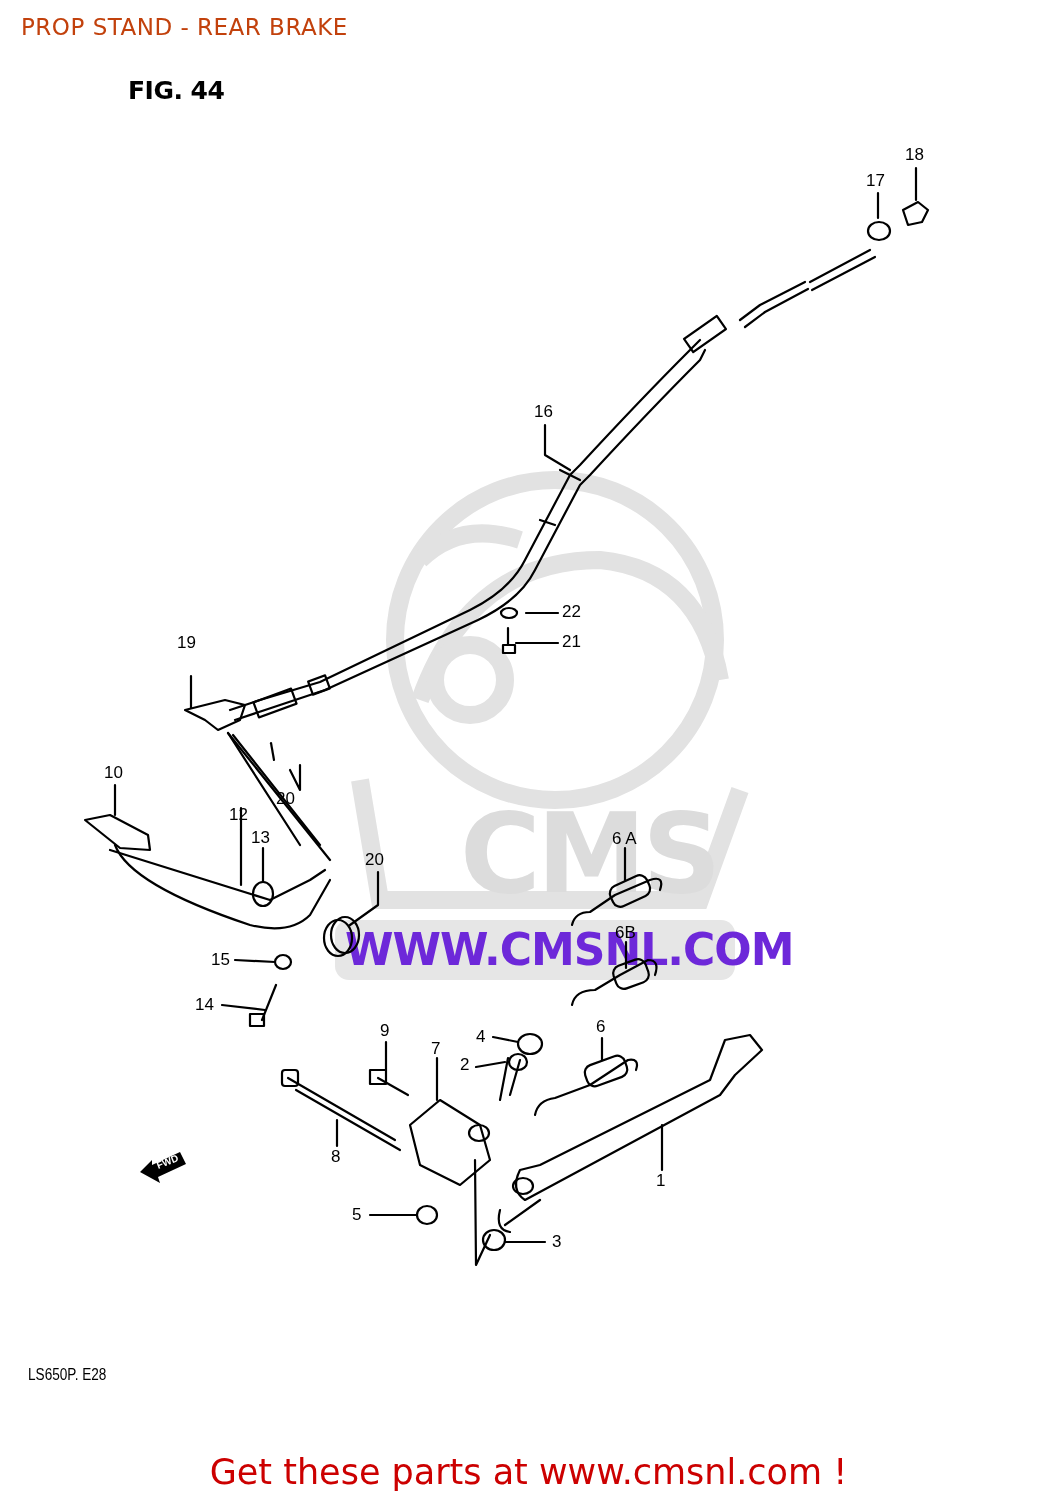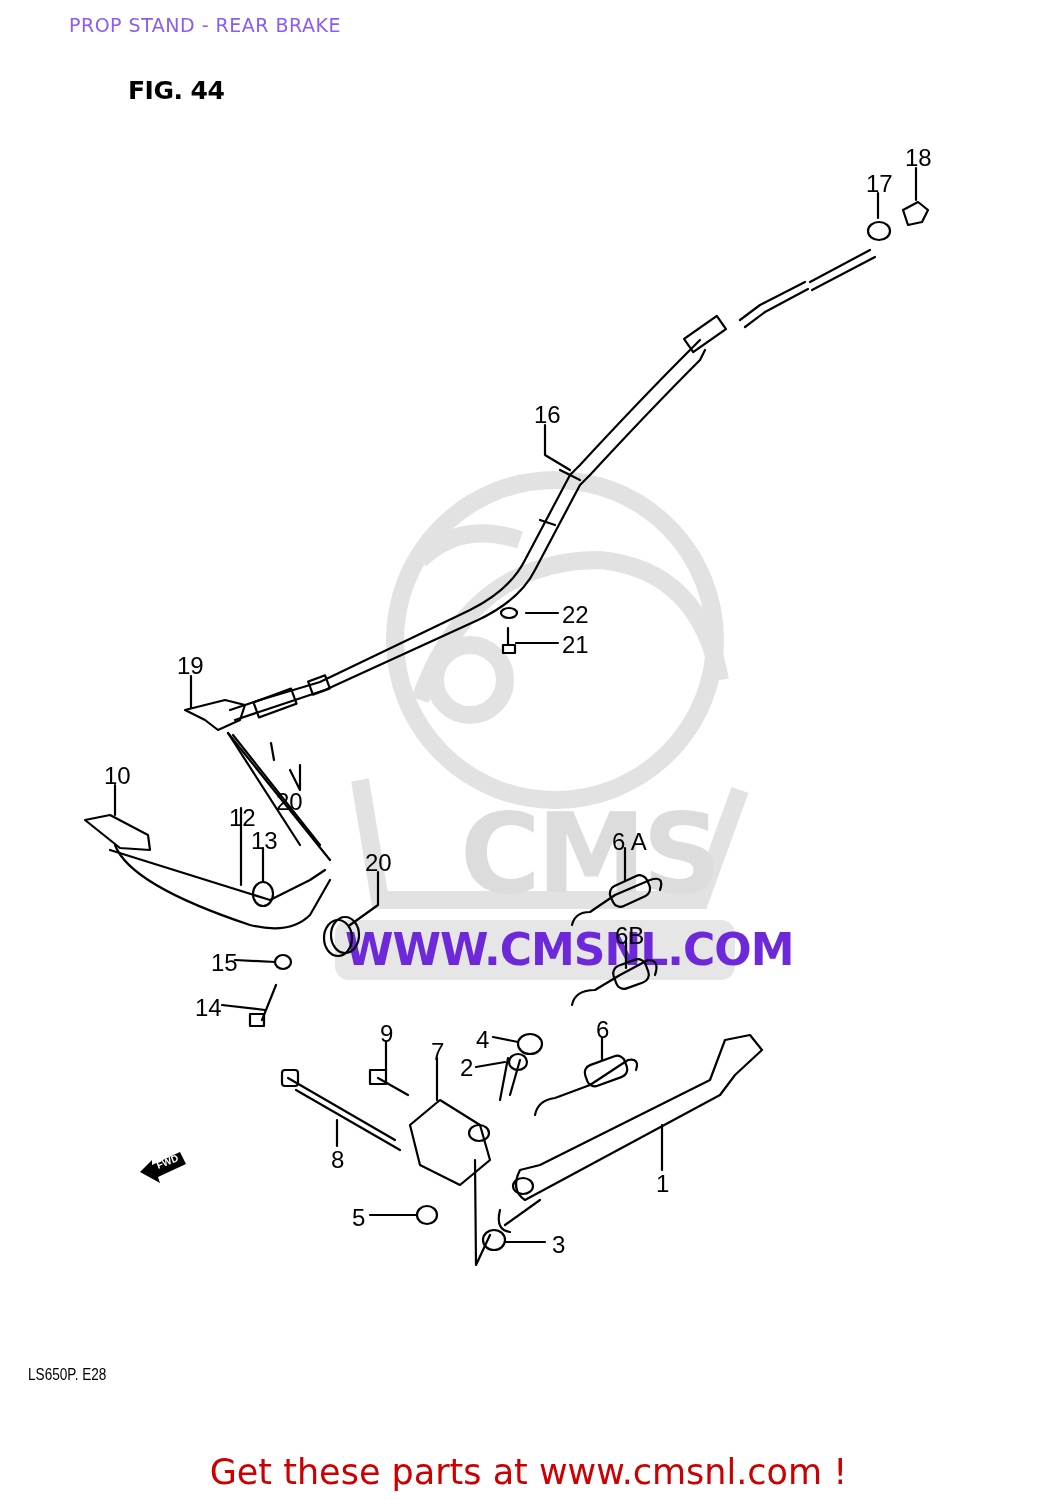--- a/index.html
+++ b/index.html
@@ -1,20 +1,20 @@
 <!DOCTYPE html>
 <html><head>
 <meta charset="utf-8">
 <style>
   html, body { margin:0; padding:0; background:#ffffff; }
   body { width:1057px; height:1500px; position:relative; overflow:hidden; font-family:"DejaVu Sans", sans-serif; }
-  .page-title { position:absolute; left:21px; top:14px; font-size:19px; color:#8b5cf6; letter-spacing:0.5px; font-family:"DejaVu Sans", sans-serif;margin-left:48px; }
+  .page-title { position:absolute; left:21px; top:14px; font-size:23px; color:#c2410c; letter-spacing:0.5px; font-family:"DejaVu Sans", sans-serif; }
   .fig-label { position:absolute; left:128px; top:76px; font-size:25px; font-weight:bold; color:#000; font-family:"DejaVu Sans", sans-serif; letter-spacing:-0.5px; }
   .diagram { position:absolute; left:0; top:0; width:1057px; height:1500px; }
-  .callout { position:absolute; font-family:"Liberation Sans", sans-serif; font-size:24px; color:#000; line-height:1; }
+  .callout { position:absolute; font-family:"Liberation Sans", sans-serif; font-size:17px; color:#000; line-height:1; }
   .model-code { position:absolute; left:28px; top:1366px; font-family:"Liberation Sans", sans-serif; font-size:16px; color:#000; transform:scaleX(0.85); transform-origin:left; }
   .footer-link { position:absolute; left:0; width:1057px; top:1452px; text-align:center; font-family:"DejaVu Sans", sans-serif; font-size:35px; color:#cc0000; text-decoration:none; }
   .wm-text { position:absolute; font-family:"DejaVu Sans", sans-serif; font-weight:bold; color:#dcdcdc;text-align:center; }
 </style>
 </head>
 <body>
 
 <div class="page-title">PROP STAND - REAR BRAKE</div>
 <div class="fig-label">FIG. 44</div>
 
@@ -139,21 +139,21 @@
 <span class="callout" style="left:380px; top:1022px; z-index:2">9</span>
 <span class="callout" style="left:104px; top:764px; z-index:2">10</span>
 <span class="callout" style="left:365px; top:851px; z-index:2">20</span>
 <span class="callout" style="left:229px; top:806px; z-index:2">12</span>
 <span class="callout" style="left:251px; top:829px; z-index:2">13</span>
 <span class="callout" style="left:195px; top:996px; z-index:2">14</span>
 <span class="callout" style="left:211px; top:951px; z-index:2">15</span>
 <span class="callout" style="left:534px; top:403px; z-index:2">16</span>
 <span class="callout" style="left:866px; top:172px; z-index:2">17</span>
 <span class="callout" style="left:905px; top:146px; z-index:2">18</span>
-<span class="callout" style="left:177px; top:654px; z-index:2">19</span>
+<span class="callout" style="left:177px; top:634px; z-index:2">19</span>
 <span class="callout" style="left:276px; top:790px; z-index:2">20</span>
 <span class="callout" style="left:562px; top:633px; z-index:2">21</span>
 <span class="callout" style="left:562px; top:603px; z-index:2">22</span>
 
 <span style="position:absolute; left:156px; top:1156px; font-family:'Liberation Sans', sans-serif; font-size:10px; font-weight:bold; color:#fff; transform:rotate(-22deg); z-index:3">FWD</span>
 
 <div class="model-code">LS650P. E28</div>
 
 <a class="footer-link">Get these parts at www.cmsnl.com !</a>
 

